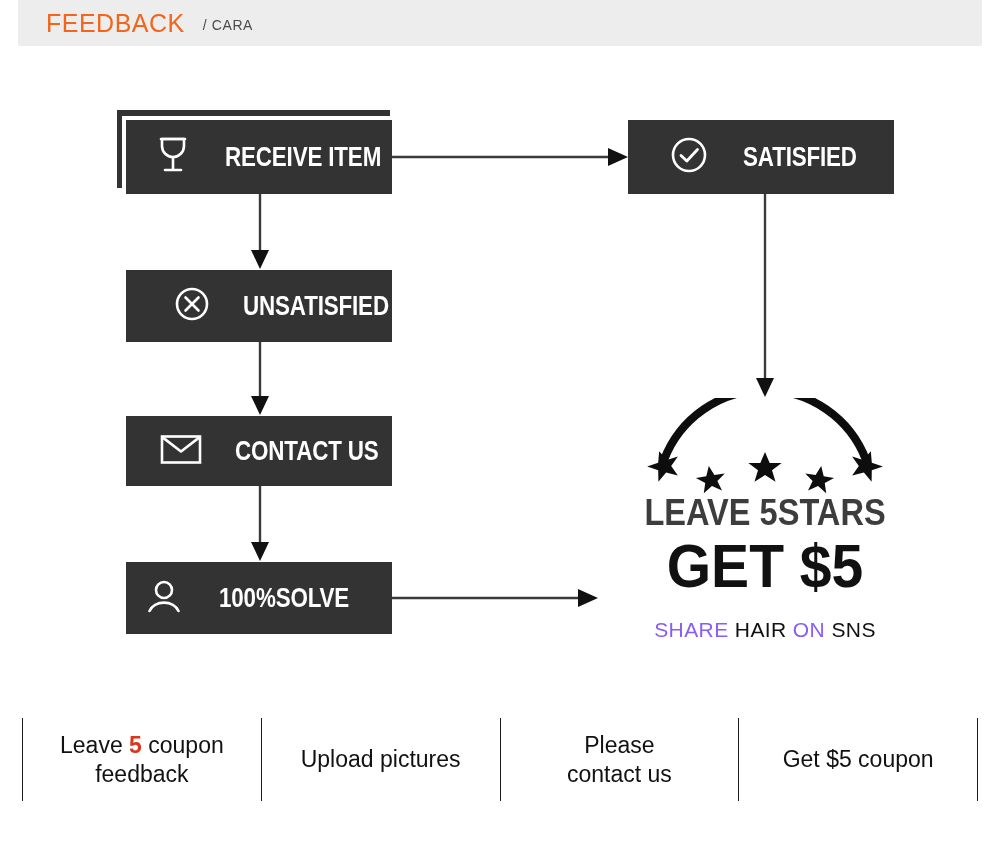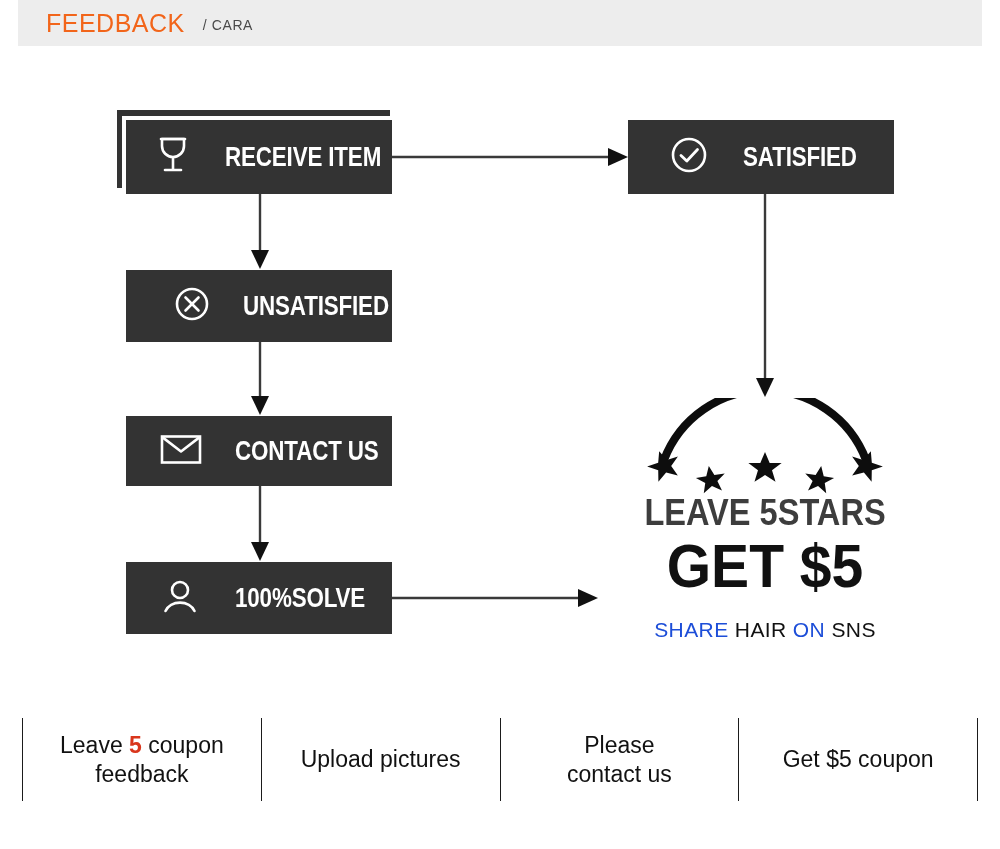--- a/index.html
+++ b/index.html
@@ -130,21 +130,21 @@
   .promo-line3 {
     font-family: "Liberation Sans", sans-serif;
     font-size: 21px;
     font-weight: 400;
     letter-spacing: 0.4px;
     color: #111111;
     line-height: 1;
     margin-top: 22px;
     white-space: nowrap;
   }
-  .promo-line3 .dim { color: #1d4ed8; }
+  .promo-line3 .dim { color: #8b5cf6; }
 
   
   .footer {
     position: absolute;
     left: 22px;
     top: 712px;
     width: 956px;
     height: 95px;
     display: flex;
     align-items: stretch;
@@ -213,21 +213,21 @@
   <div class="flowbox" style="left:126px; top:416px; width:266px; height:70px; padding-left:34px;">
     <span class="bx-icon">
       <svg width="42" height="31" viewBox="0 0 42 31" aria-hidden="true">
         <rect x="2" y="2.5" width="38" height="26" fill="none" stroke="#ffffff" stroke-width="2.6"></rect>
         <path d="M2.6 3.4 L21 17.5 L39.4 3.4" fill="none" stroke="#ffffff" stroke-width="2.6" stroke-linejoin="round"></path>
       </svg>
     </span>
     <span class="bx-label" style="margin-left:14px;">CONTACT US</span>
   </div>
 
-  <div class="flowbox" style="left:126px; top:562px; width:266px; height:72px; padding-left:36px;">
+  <div class="flowbox" style="left:126px; top:562px; width:266px; height:72px; padding-left:20px;">
     <span class="bx-icon">
       <svg width="36" height="36" viewBox="0 0 36 36" aria-hidden="true">
         <circle cx="18" cy="12" r="8" fill="none" stroke="#ffffff" stroke-width="2.6"></circle>
         <path d="M3.5 33 A15.5 13 0 0 1 32.5 33" fill="none" stroke="#ffffff" stroke-width="2.6" stroke-linecap="round"></path>
       </svg>
     </span>
     <span class="bx-label" style="margin-left:18px;">100%SOLVE</span>
   </div>
 
   <div class="flowbox" style="left:628px; top:120px; width:266px; height:74px; padding-left:42px;">

